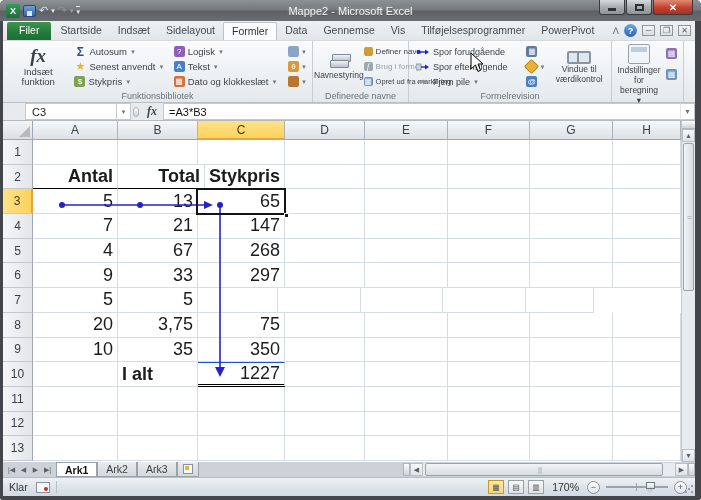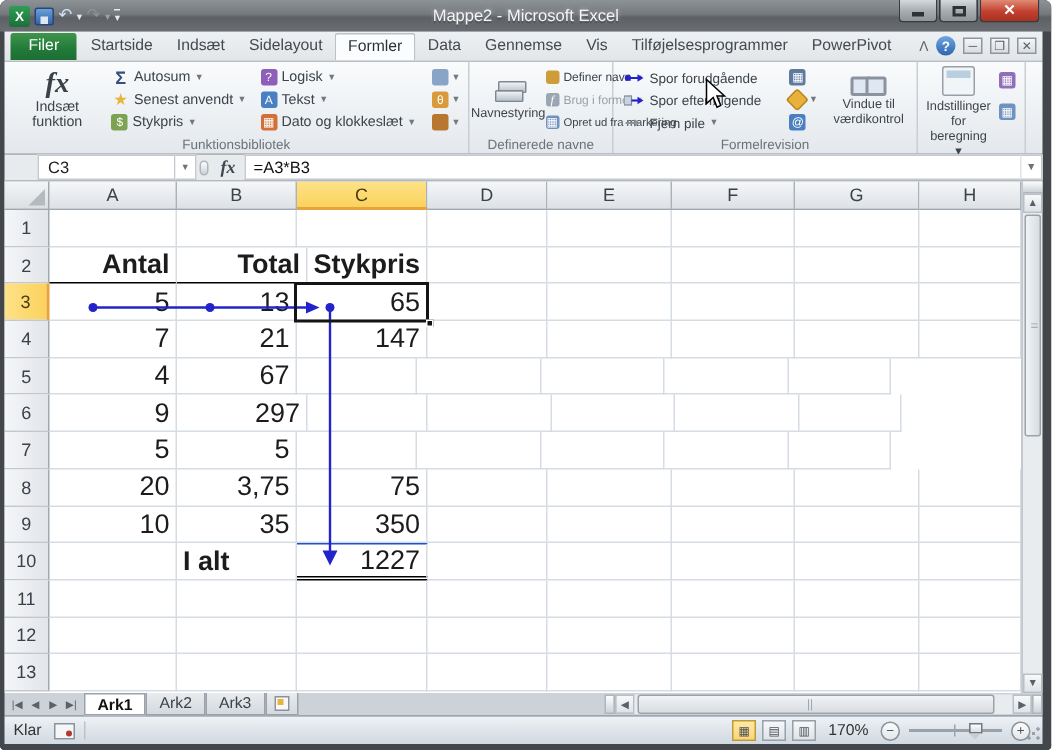--- a/index.html
+++ b/index.html
@@ -418,29 +418,31 @@
           <div class="cell" style="width: 80px;"></div>
           <div class="cell" style="width: 83px;"></div>
           <div class="cell" style="width: 82px;"></div>
           <div class="cell" style="width: 83px;"></div>
           <div class="cell" style="width: 68px;"></div>
         </div>
         <div class="grow">
           <div class="rowhdr">5</div>
           <div class="cell" style="width: 85px;">4</div>
           <div class="cell" style="width: 80px;">67</div>
+          <div class="cell" style="width: 87px;">268</div>
           <div class="cell" style="width: 80px;"></div>
           <div class="cell" style="width: 83px;"></div>
           <div class="cell" style="width: 82px;"></div>
           <div class="cell" style="width: 83px;"></div>
           <div class="cell" style="width: 68px;"></div>
         </div>
         <div class="grow">
           <div class="rowhdr">6</div>
           <div class="cell" style="width: 85px;">9</div>
+          <div class="cell" style="width: 80px;">33</div>
           <div class="cell" style="width: 87px;">297</div>
           <div class="cell" style="width: 80px;"></div>
           <div class="cell" style="width: 83px;"></div>
           <div class="cell" style="width: 82px;"></div>
           <div class="cell" style="width: 83px;"></div>
           <div class="cell" style="width: 68px;"></div>
         </div>
         <div class="grow">
           <div class="rowhdr">7</div>
           <div class="cell" style="width: 85px;">5</div>

